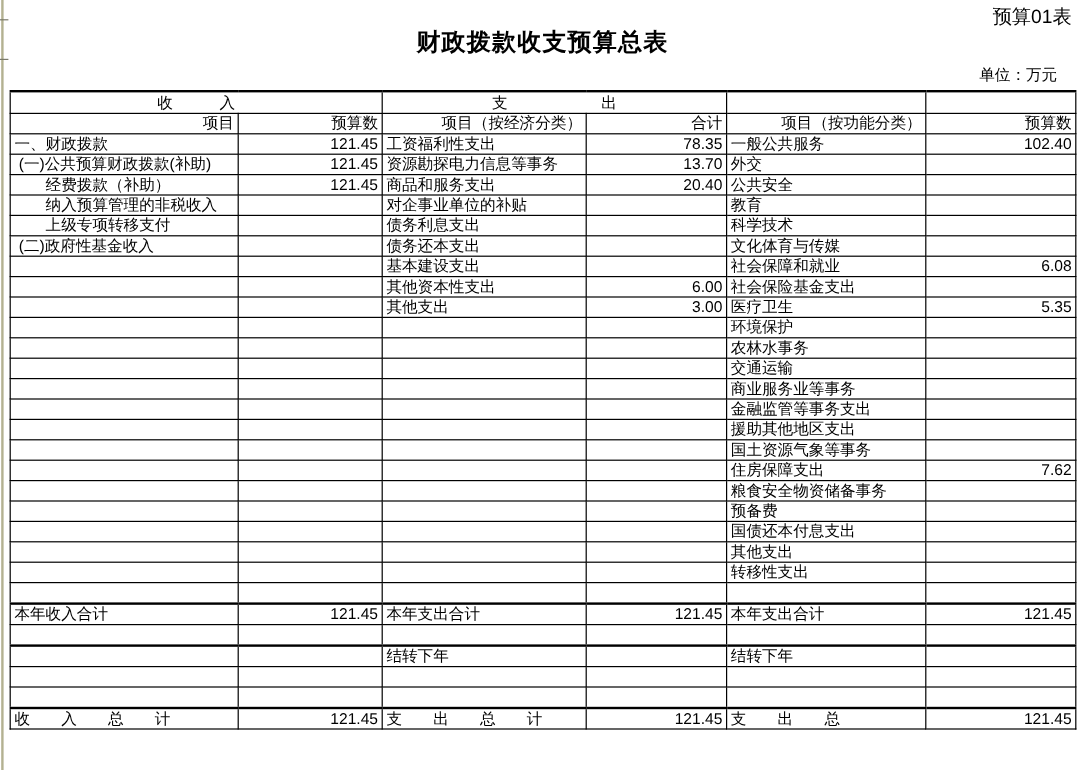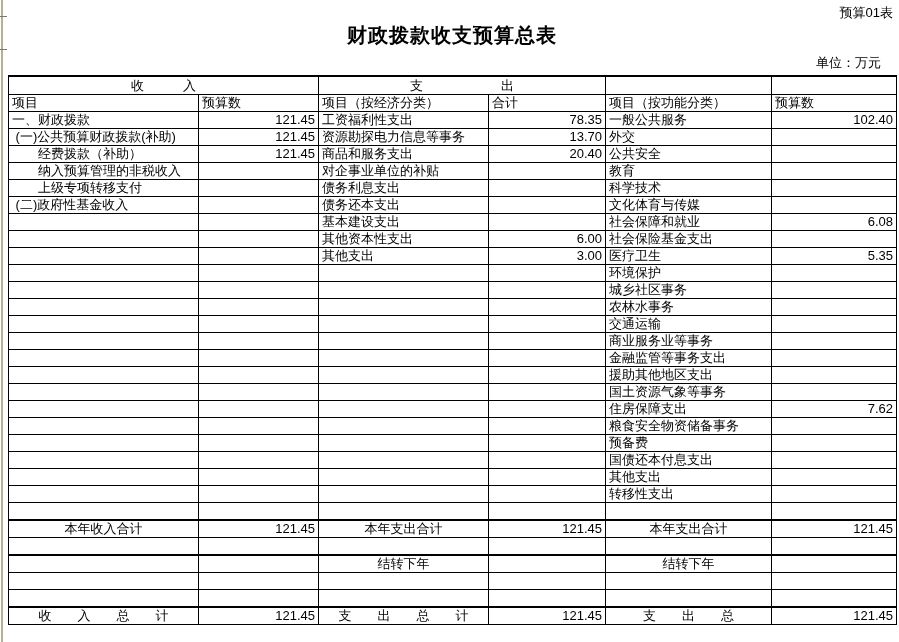--- a/index.html
+++ b/index.html
@@ -4,36 +4,36 @@
 <style>
   html,body{margin:0;padding:0;}
   body{
     width:899px;height:642px;background:#ffffff;position:relative;overflow:hidden;
     font-family:"Liberation Sans","DejaVu Sans",sans-serif;color:#000;
   }
   .edge-line{position:absolute;left:1px;top:0;width:2px;height:642px;background:#b3b191;}
   .edge-tick{position:absolute;left:0;width:7px;height:1px;background:#7a7a6a;}
   .tick-1{top:16px;}
   .tick-2{top:49px;}
-  .form-no{position:absolute;top:4px;right:6px;font-size:13px;white-space:pre;}
+  .form-no{position:absolute;top:4px;right:6px;font-size:16px;white-space:pre;}
   .title{position:absolute;top:22px;left:8px;width:888px;text-align:center;
          font-size:20px;font-weight:bold;letter-spacing:1px;white-space:pre;}
   .unit{position:absolute;top:54px;right:18px;font-size:13px;white-space:pre;}
   table.budget{
     position:absolute;left:8px;top:75px;border-collapse:collapse;table-layout:fixed;
   }
   table.budget th, table.budget td{
     border:1px solid #000;padding:0 3px;font-size:13px;font-weight:normal;
     height:16px;line-height:16px;white-space:pre;overflow:hidden;box-sizing:content-box;
   }
   thead tr.group th{border-top:2px solid #000;height:17px;}
-  thead tr.cols th{text-align:left;}
+  thead tr.cols th{text-align:right;}
   td.label{text-align:left;}
   td.num{text-align:right;}
-  tr.center td.label{text-align:center;}
+  tr.center td.label{text-align:left;}
   tr.sep td{border-top:2px solid #000;}
 </style>
 </head>
 <body>
 
 <div class="edge-line"></div>
 <div class="edge-tick tick-1"></div>
 <div class="edge-tick tick-2"></div>
 
 <div class="form-no">预算01表</div>
@@ -144,28 +144,20 @@
         <td class="label"></td>
         <td class="num"></td>
         <td class="label">环境保护</td>
         <td class="num"></td>
       </tr>
       <tr>
         <td class="label"></td>
         <td class="num"></td>
         <td class="label"></td>
         <td class="num"></td>
-        <td class="label">城乡社区事务</td>
-        <td class="num"></td>
-      </tr>
-      <tr>
-        <td class="label"></td>
-        <td class="num"></td>
-        <td class="label"></td>
-        <td class="num"></td>
         <td class="label">农林水事务</td>
         <td class="num"></td>
       </tr>
       <tr>
         <td class="label"></td>
         <td class="num"></td>
         <td class="label"></td>
         <td class="num"></td>
         <td class="label">交通运输</td>
         <td class="num"></td>

